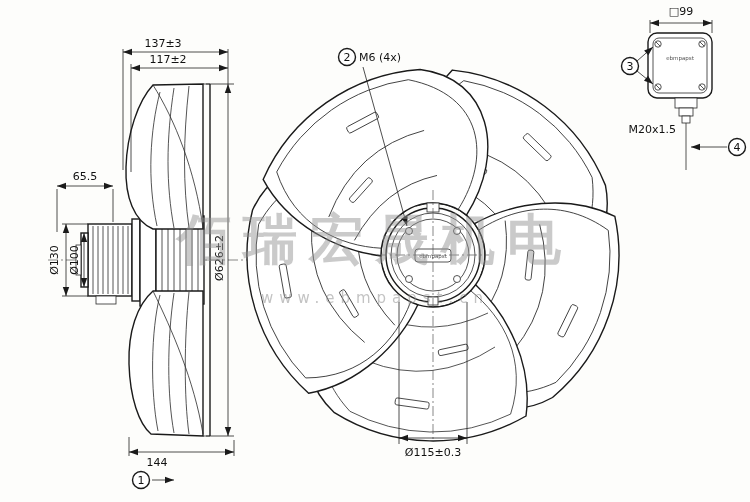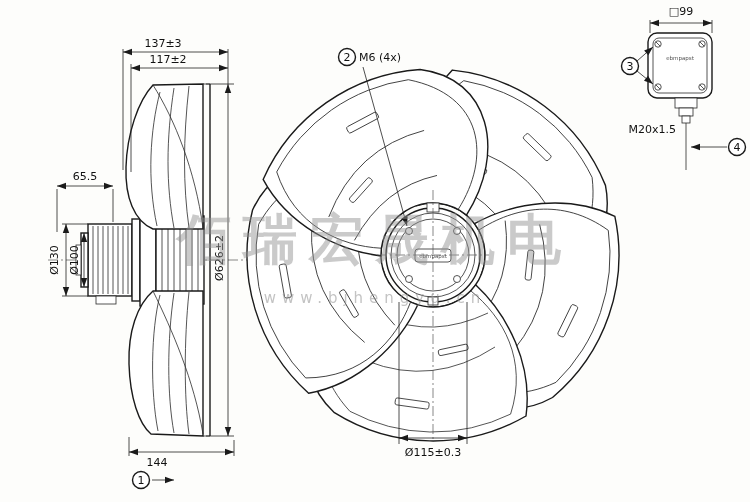--- a/index.html
+++ b/index.html
@@ -224,15 +224,15 @@
       <circle class="m f" cx="737" cy="147" r="8.5"></circle>
       <text class="dt" x="737" y="151" text-anchor="middle">4</text>
       <line class="d" x1="727" y1="147" x2="691" y2="147" marker-end="url(#ar)"></line>
     </g>
   </g>
 </svg>
 
 
 <div class="watermark">
   <div class="wm-cn">佰瑞宏晟机电</div>
-  <div class="wm-url">www.bjhengyu.cn</div>
+  <div class="wm-url">www.ebmpapst.cn</div>
 </div>
 </div>
 
 </body></html>

